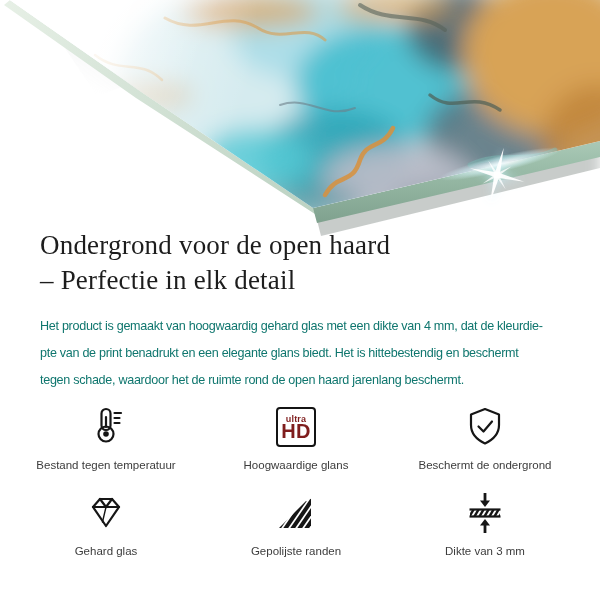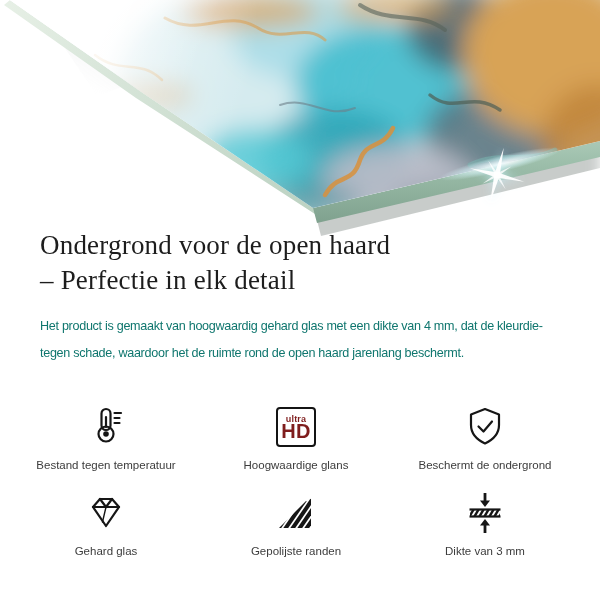--- a/index.html
+++ b/index.html
@@ -109,20 +109,21 @@
     </svg>
   </div>
 
   <h1 id="heading" style="margin:0;font-weight:400;">
     <div>Ondergrond voor de open haard</div>
     <div>– Perfectie in elk detail</div>
   </h1>
 
   <div id="paragraph">
     <div>Het product is gemaakt van hoogwaardig gehard glas met een dikte van 4 mm, dat de kleurdie-</div>
+    <div>pte van de print benadrukt en een elegante glans biedt. Het is hittebestendig en beschermt</div>
     <div>tegen schade, waardoor het de ruimte rond de open haard jarenlang beschermt.</div>
   </div>
 
   <div class="f-cell r1 c1">
     <div class="f-icon">
       <svg class="icon" width="46" height="46" viewBox="0 0 46 46">
         <rect x="18.5" y="5" width="9" height="21" rx="4.5"></rect>
         <line x1="23" y1="13" x2="23" y2="23"></line>
         <circle cx="23" cy="30" r="7.5"></circle>
         <circle cx="23" cy="30" r="2.8" fill="#161616" stroke="none"></circle>

